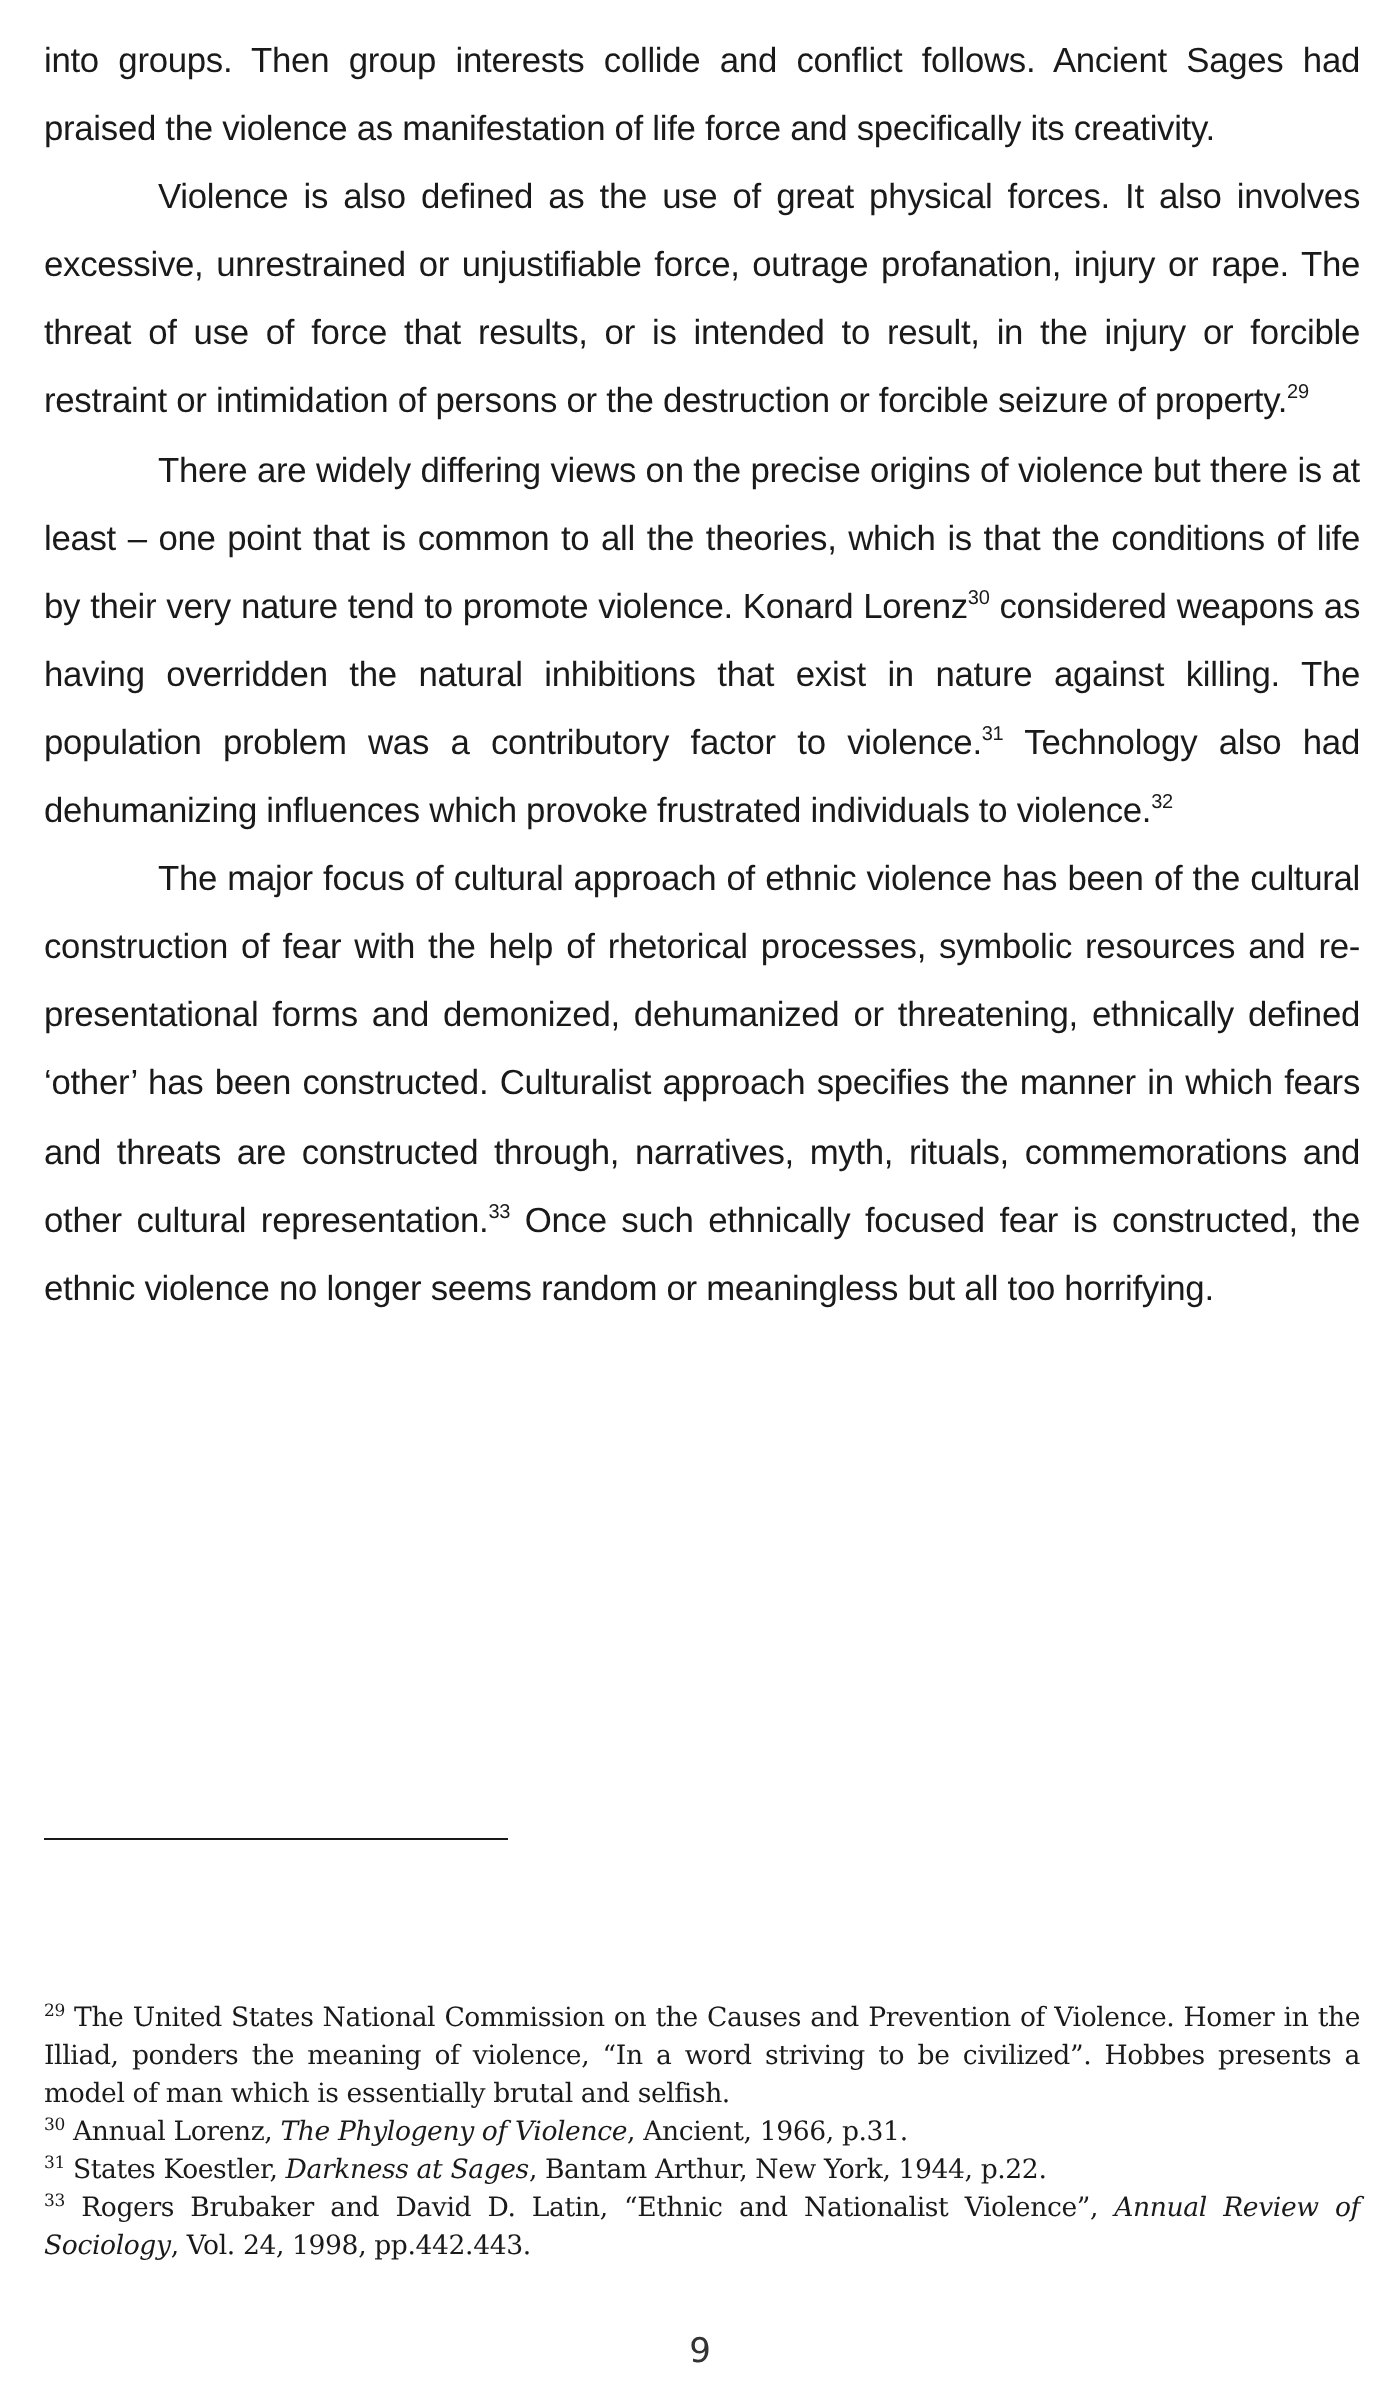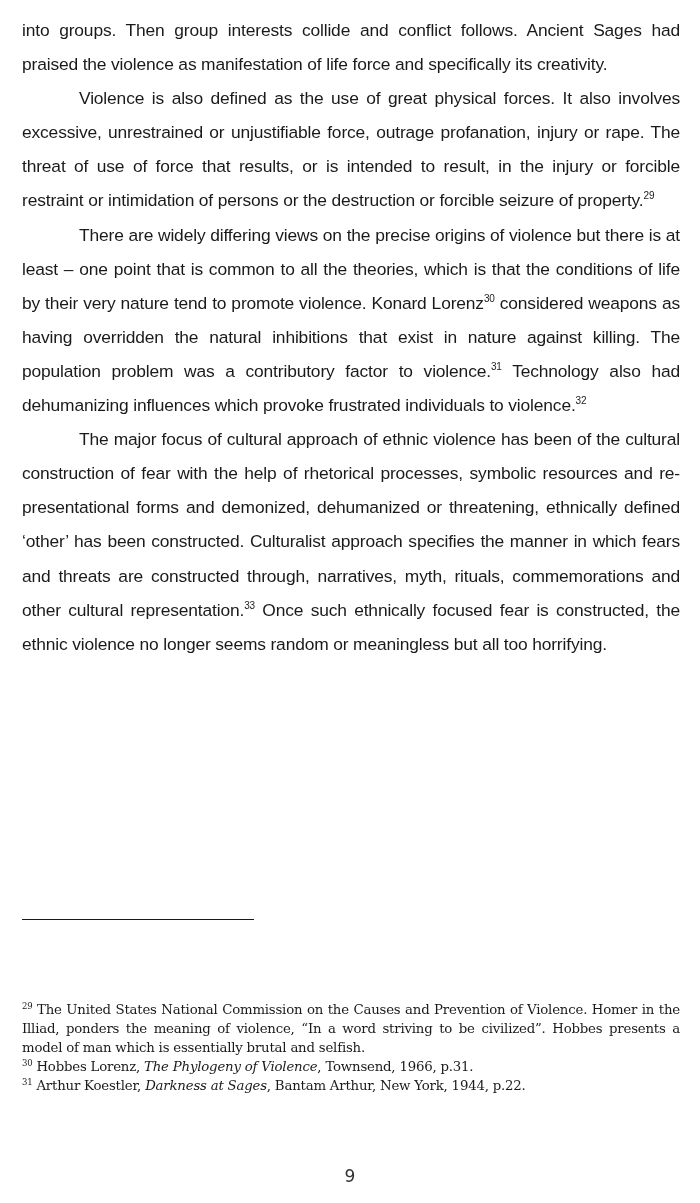--- a/index.html
+++ b/index.html
@@ -39,17 +39,18 @@
     <p class="body-text"><span>into groups. Then group interests collide and conflict follows. Ancient Sages had praised the violence as manifestation of life force and specifically its creativity.</span></p>
     <p class="body-text indent"><span>Violence is also defined as the use of great physical forces. It also involves excessive, unrestrained or unjustifiable force, outrage profanation, injury or rape. The threat of use of force that results, or is intended to result, in the injury or forcible restraint or intimidation of persons or the destruction or forcible seizure of property.</span><sup>29</sup></p>
     <p class="body-text indent"><span>There are widely differing views on the precise origins of violence but there is at least – one point that is common to all the theories, which is that the conditions of life by their very nature tend to promote violence. Konard Lorenz</span><sup>30</sup><span> considered weapons as having overridden the natural inhibitions that exist in nature against killing. The population problem was a contributory factor to violence.</span><sup>31</sup><span> Technology also had dehumanizing influences which provoke frustrated individuals to violence.</span><sup>32</sup></p>
     <p class="body-text indent"><span>The major focus of cultural approach of ethnic violence has been of the cultural construction of fear with the help of rhetorical processes, symbolic resources and re-presentational forms and demonized, dehumanized or threatening, ethnically defined ‘other’ has been constructed. Culturalist approach specifies the manner in which fears and threats are constructed through, narratives, myth, rituals, commemorations and other cultural representation.</span><sup>33</sup><span> Once such ethnically focused fear is constructed, the ethnic violence no longer seems random or meaningless but all too horrifying.</span></p>
   </div>
 
 <div class="rule"></div>
 
 <div class="footnotes" id="footnote-container">
     <p class="fn"><sup>29</sup><span> The United States National Commission on the Causes and Prevention of Violence. Homer in the Illiad, ponders the meaning of violence, “In a word striving to be civilized”. Hobbes presents a model of man which is essentially brutal and selfish.</span></p>
-    <p class="fn"><sup>30</sup><span> Hobbes Lorenz, </span><i>The Phylogeny of Violence</i><span>, Townsend, 1966, p.31.</span></p>
-    <p class="fn"><sup>31</sup><span> Arthur Koestler, </span><i>Darkness at Sages</i><span>, Bantam Arthur, New York, 1944, p.22.</span></p>
+    <p class="fn"><sup>30</sup><span> Annual Lorenz, </span><i>The Phylogeny of Violence</i><span>, Ancient, 1966, p.31.</span></p>
+    <p class="fn"><sup>31</sup><span> States Koestler, </span><i>Darkness at Sages</i><span>, Bantam Arthur, New York, 1944, p.22.</span></p>
+    <p class="fn"><sup>33</sup><span> Rogers Brubaker and David D. Latin, “Ethnic and Nationalist Violence”, </span><i>Annual Review of Sociology</i><span>, Vol. 24, 1998, pp.442.443.</span></p>
   </div>
 
 <div class="page-number">9</div>
 
 </body></html>

